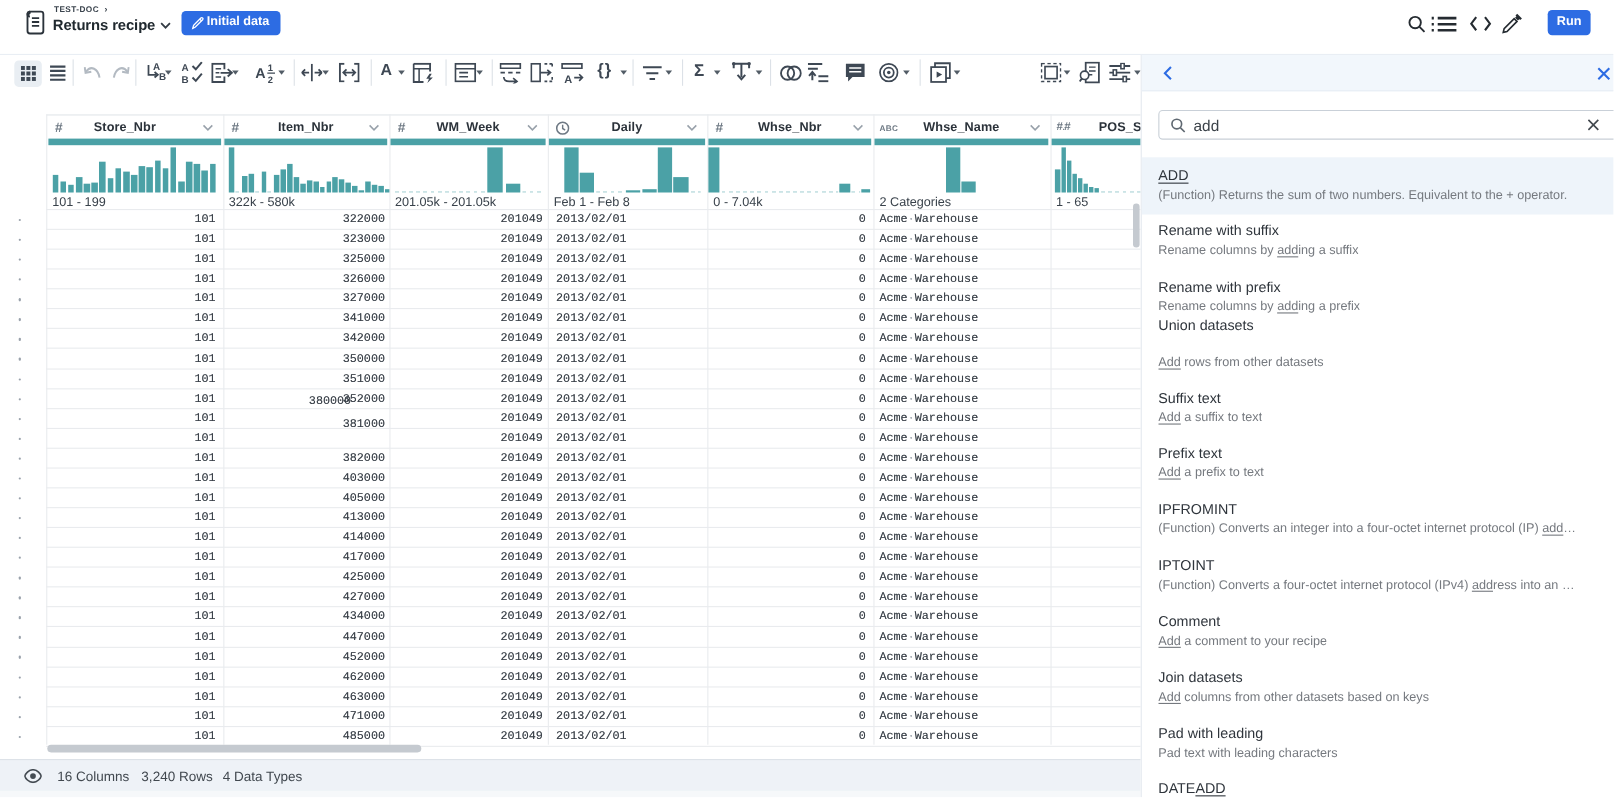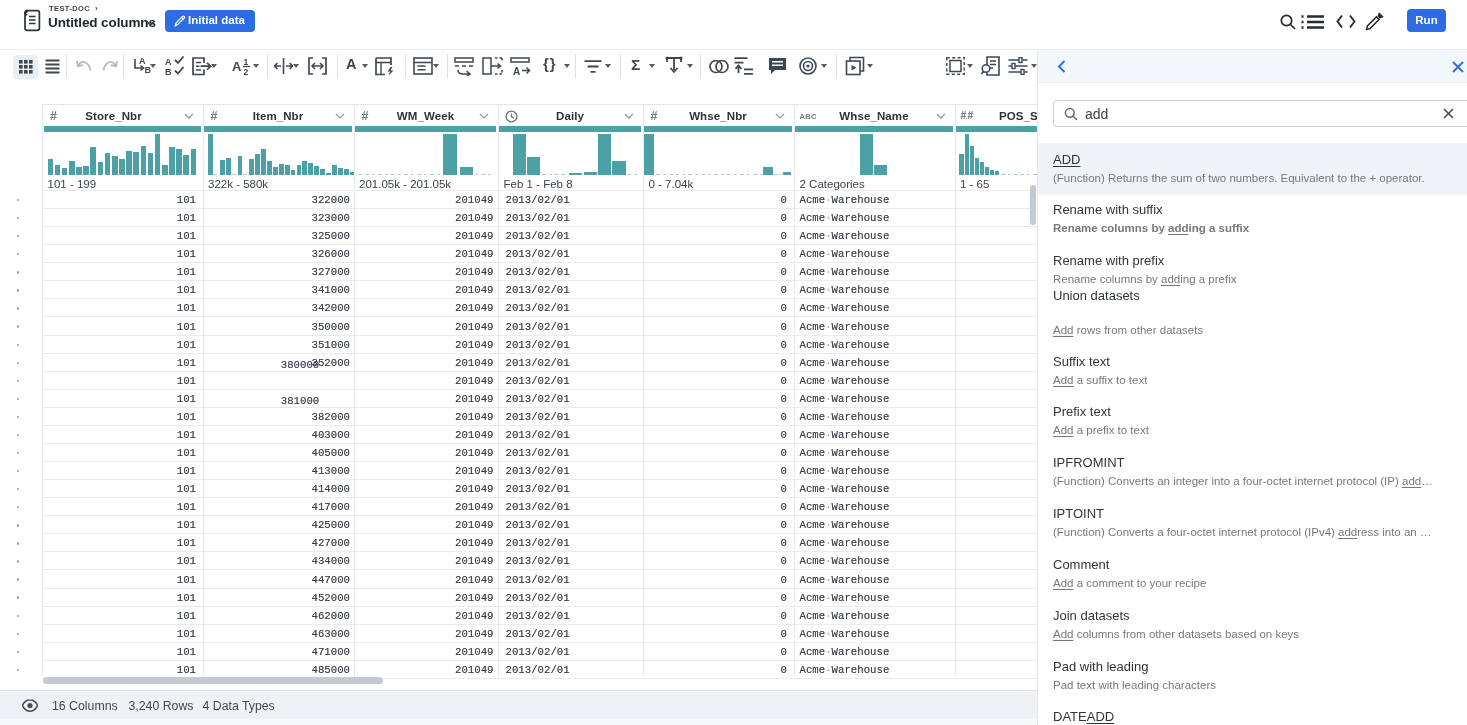--- a/index.html
+++ b/index.html
@@ -24,21 +24,21 @@
 </style></head><body>
 <div id="app">
 
 <div class="abs" style="left:0;top:0;width:1467px;height:50px;background:#fff;border-bottom:1px solid #e9eef4;"></div>
 <svg class="abs" style="left:22px;top:9px;" width="19" height="23" viewBox="0 0 19 23">
 <path d="M5.2 1.6 H15.2 Q17.4 1.6 17.4 3.8 V19.2 Q17.4 21.4 15.2 21.4 H5.2 Q3 21.4 3 19.2 V3.8 Q5.2 3.8 5.2 1.6 Z" fill="none" stroke="#2b333b" stroke-width="1.7"></path>
 <path d="M5.2 1.6 Q3 1.6 3 3.8 Q3 6 5.2 6" fill="none" stroke="#2b333b" stroke-width="1.7"></path>
 <path d="M7 7.5 H13.6 M7 11 H13.6 M7 14.5 H13.6" stroke="#2b333b" stroke-width="1.6"></path>
 </svg>
 <div class="abs" style="left:49px;top:4px;font-size:7.5px;font-weight:bold;letter-spacing:0.4px;color:#39424c;">TEST-DOC&nbsp;&nbsp;<span style="font-size:8px;">›</span></div>
-<div class="abs" style="left:48px;top:14.5px;font-size:13.5px;font-weight:bold;color:#20292f;letter-spacing:-0.1px;">Untitled columns</div>
+<div class="abs" style="left:48px;top:14.5px;font-size:13.5px;font-weight:bold;color:#20292f;letter-spacing:-0.1px;">Returns recipe</div>
 <svg class="abs" style="left:145px;top:20px;" width="11" height="7" viewBox="0 0 11 7">
       <path d="M1.5 1 L5.5 5.2 L9.5 1" fill="none" stroke="#333b44" stroke-width="1.6"></path>
     </svg>
 <div class="abs" style="left:165px;top:10px;width:90px;height:21.5px;background:#2d6ce3;border-radius:4px;"></div>
 <svg class="abs" style="left:174px;top:14.5px;" width="12" height="12" viewBox="0 0 12 12">
       <path d="M1.2 10.8 L2 8 L8.6 1.4 Q9.4 0.6 10.2 1.4 Q11 2.2 10.2 3 L3.6 9.6 Z" fill="none" stroke="#fff" stroke-width="1.2"></path>
       <path d="M7.6 2.4 L9.2 4" stroke="#fff" stroke-width="1.2"></path>
     </svg>
 <div class="abs" style="left:188px;top:14px;font-size:11.5px;font-weight:bold;color:#fff;">Initial data</div>
 <svg class="abs" style="left:1279px;top:13px;" width="18" height="18" viewBox="0 0 18 18">
@@ -431,21 +431,21 @@
 <div class="dot" style="left:16.8px;top:379.6px;"></div>
 <div class="cell mono" style="left:96px;top:371.7px;width:100px;text-align:right;">101</div>
 <div class="cell mono" style="left:250px;top:356px;width:100px;text-align:center;">380000</div>
 <div class="cell mono" style="left:393.5px;top:371.7px;width:100px;text-align:right;">201049</div>
 <div class="cell mono" style="left:505.5px;top:371.7px;">2013/02/01</div>
 <div class="cell mono" style="left:687px;top:371.7px;width:100px;text-align:right;">0</div>
 <div class="cell mono" style="left:799.5px;top:371.7px;">Acme<span style="color:#aab1b9;">·</span>Warehouse</div>
 <div class="rowline" style="top:389.8px;"></div>
 <div class="dot" style="left:16.8px;top:397.7px;"></div>
 <div class="cell mono" style="left:96px;top:389.8px;width:100px;text-align:right;">101</div>
-<div class="cell mono" style="left:250px;top:392px;width:100px;text-align:center;">381000</div>
+<div class="cell mono" style="left:250px;top:377px;width:100px;text-align:right;">381000</div>
 <div class="cell mono" style="left:393.5px;top:389.8px;width:100px;text-align:right;">201049</div>
 <div class="cell mono" style="left:505.5px;top:389.8px;">2013/02/01</div>
 <div class="cell mono" style="left:687px;top:389.8px;width:100px;text-align:right;">0</div>
 <div class="cell mono" style="left:799.5px;top:389.8px;">Acme<span style="color:#aab1b9;">·</span>Warehouse</div>
 <div class="rowline" style="top:407.8px;"></div>
 <div class="dot" style="left:16.8px;top:415.7px;"></div>
 <div class="cell mono" style="left:96px;top:407.8px;width:100px;text-align:right;">101</div>
 <div class="cell mono" style="left:250px;top:407.8px;width:100px;text-align:right;">382000</div>
 <div class="cell mono" style="left:393.5px;top:407.8px;width:100px;text-align:right;">201049</div>
 <div class="cell mono" style="left:505.5px;top:407.8px;">2013/02/01</div>
@@ -588,21 +588,21 @@
       <path d="M9.2 9.2 L13 13" stroke="#5f6871" stroke-width="1.5"></path>
     </svg>
 <div class="abs" style="left:1085px;top:106px;font-size:14px;color:#3b4249;">add</div>
 <svg class="abs" style="left:1443px;top:108px;" width="11" height="11" viewBox="0 0 11 11">
       <path d="M1 1 L10 10 M10 1 L1 10" stroke="#42484e" stroke-width="1.5"></path>
     </svg>
 <div class="abs" style="left:1038px;top:143px;width:429px;height:51.5px;background:#eef4fa;"></div>
 <div class="ptitle" style="top:152px;"><u>ADD</u></div>
 <div class="pdesc" style="top:170px;">(Function) Returns the sum of two numbers. Equivalent to the + operator.</div>
 <div class="ptitle" style="top:202px;">Rename with suffix</div>
-<div class="pdesc" style="top:220px;font-weight:bold;">Rename columns by <u>add</u>ing a suffix</div>
+<div class="pdesc" style="top:220px;">Rename columns by <u>add</u>ing a suffix</div>
 <div class="ptitle" style="top:253px;">Rename with prefix</div>
 <div class="pdesc" style="top:271px;">Rename columns by <u>add</u>ing a prefix</div>
 <div class="ptitle" style="top:288px;">Union datasets</div>
 <div class="pdesc" style="top:322px;"><u>Add</u> rows from other datasets</div>
 <div class="ptitle" style="top:353.5px;">Suffix text</div>
 <div class="pdesc" style="top:371.5px;"><u>Add</u> a suffix to text</div>
 <div class="ptitle" style="top:404px;">Prefix text</div>
 <div class="pdesc" style="top:422px;"><u>Add</u> a prefix to text</div>
 <div class="ptitle" style="top:455px;">IPFROMINT</div>
 <div class="pdesc" style="top:473px;">(Function) Converts an integer into a four-octet internet protocol (IP) <u>add</u>ress</div>

